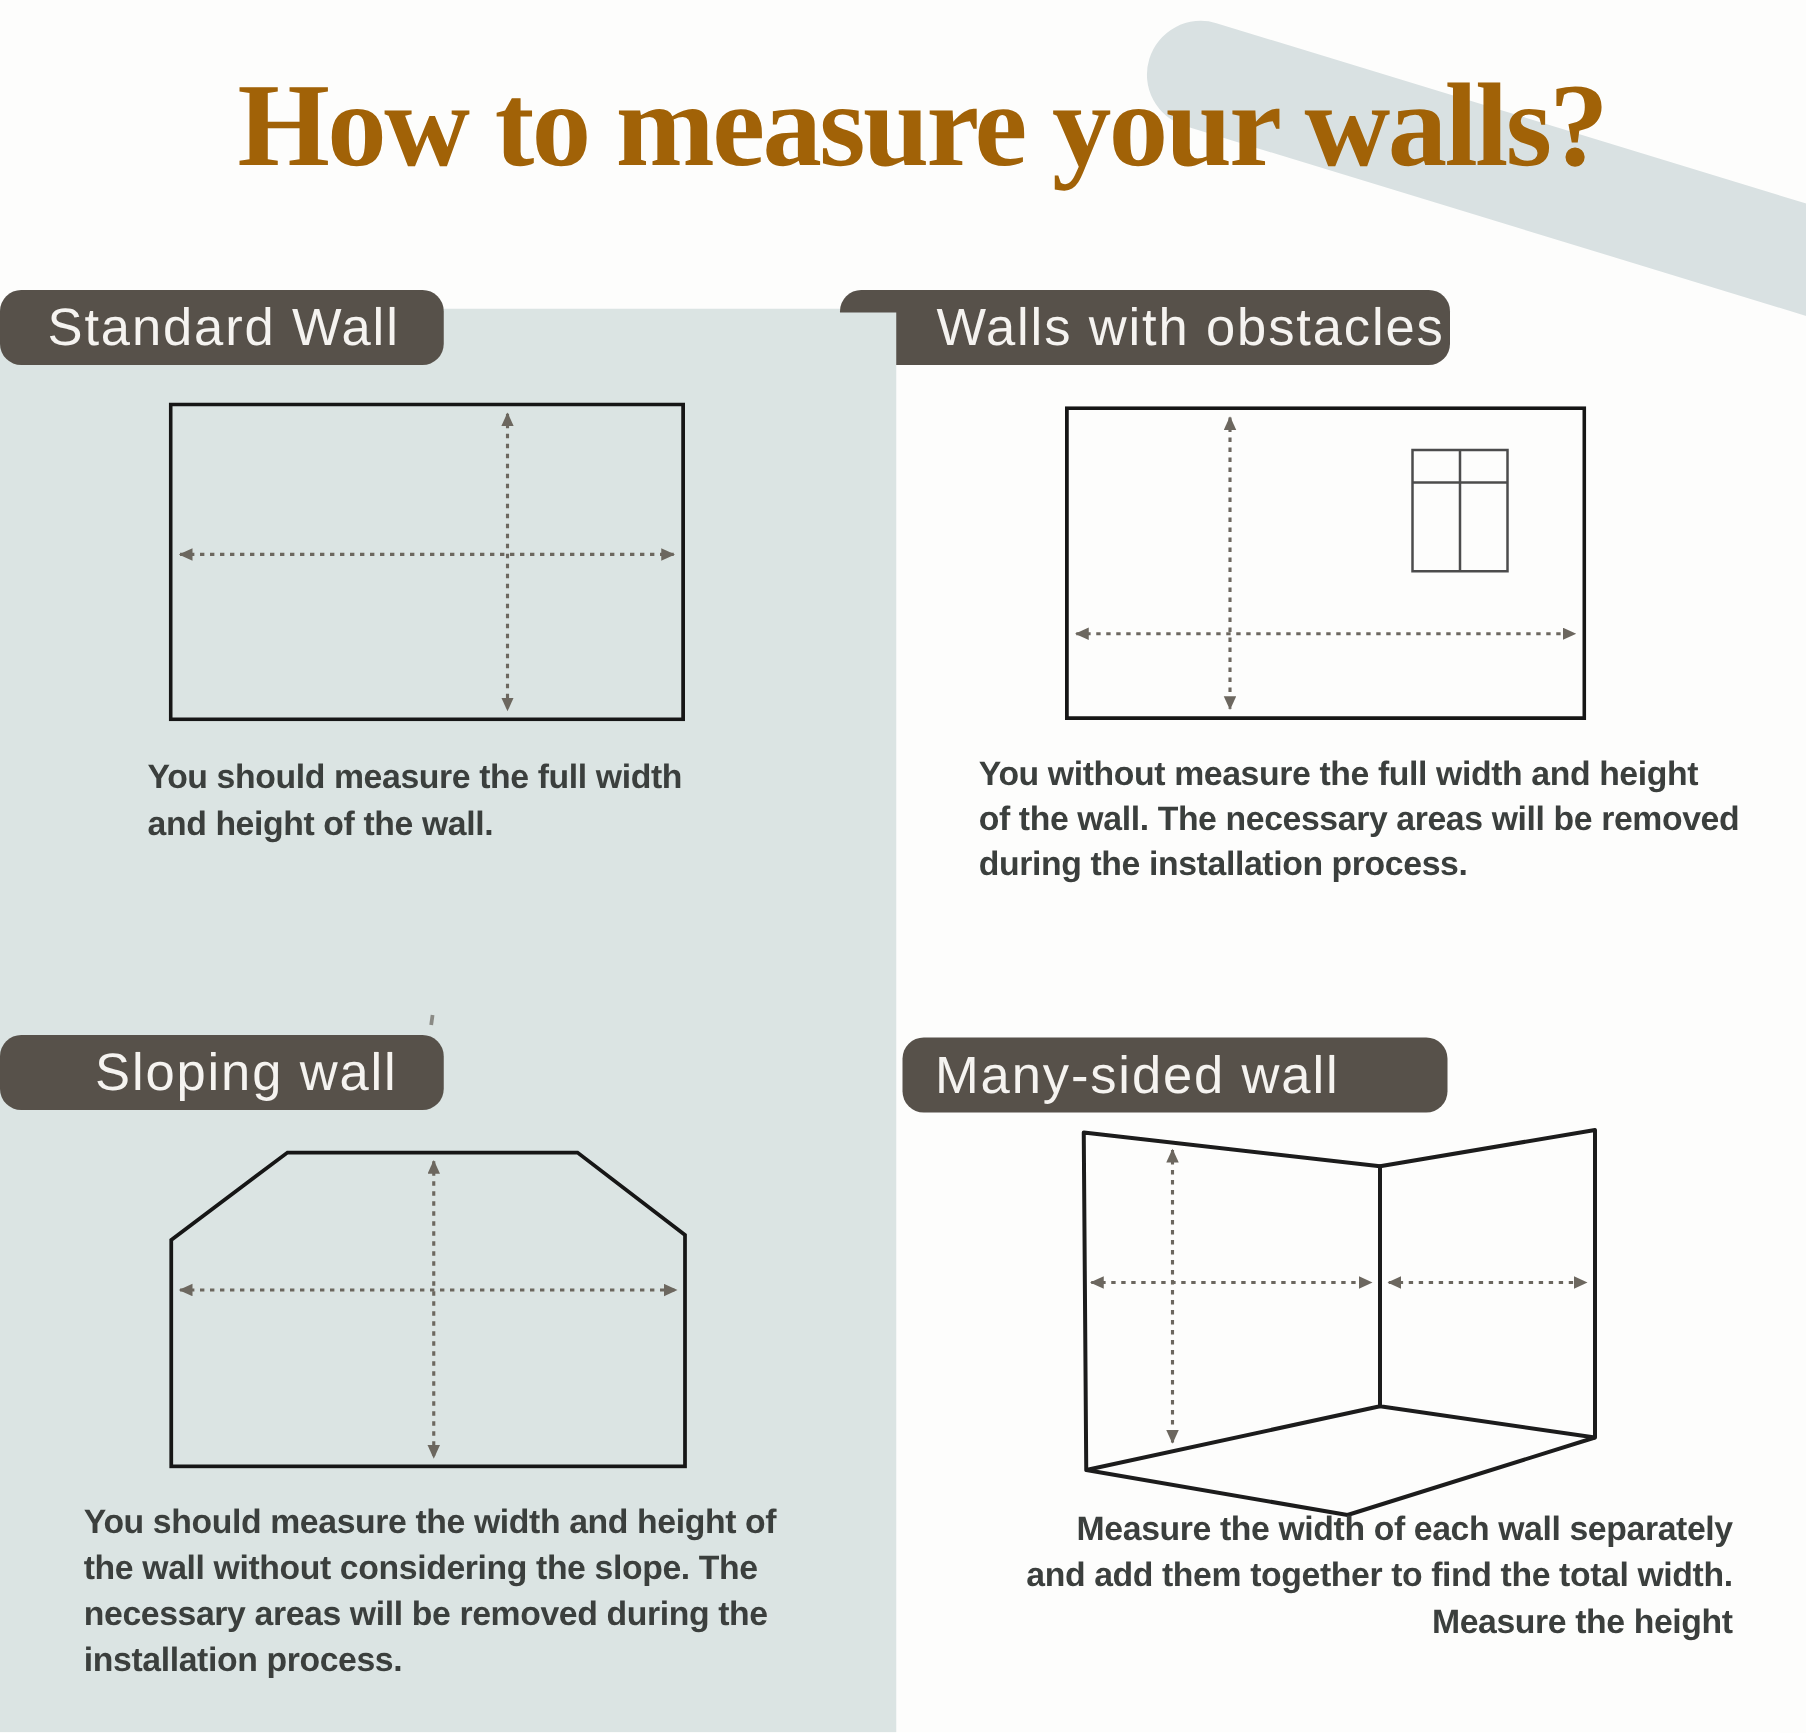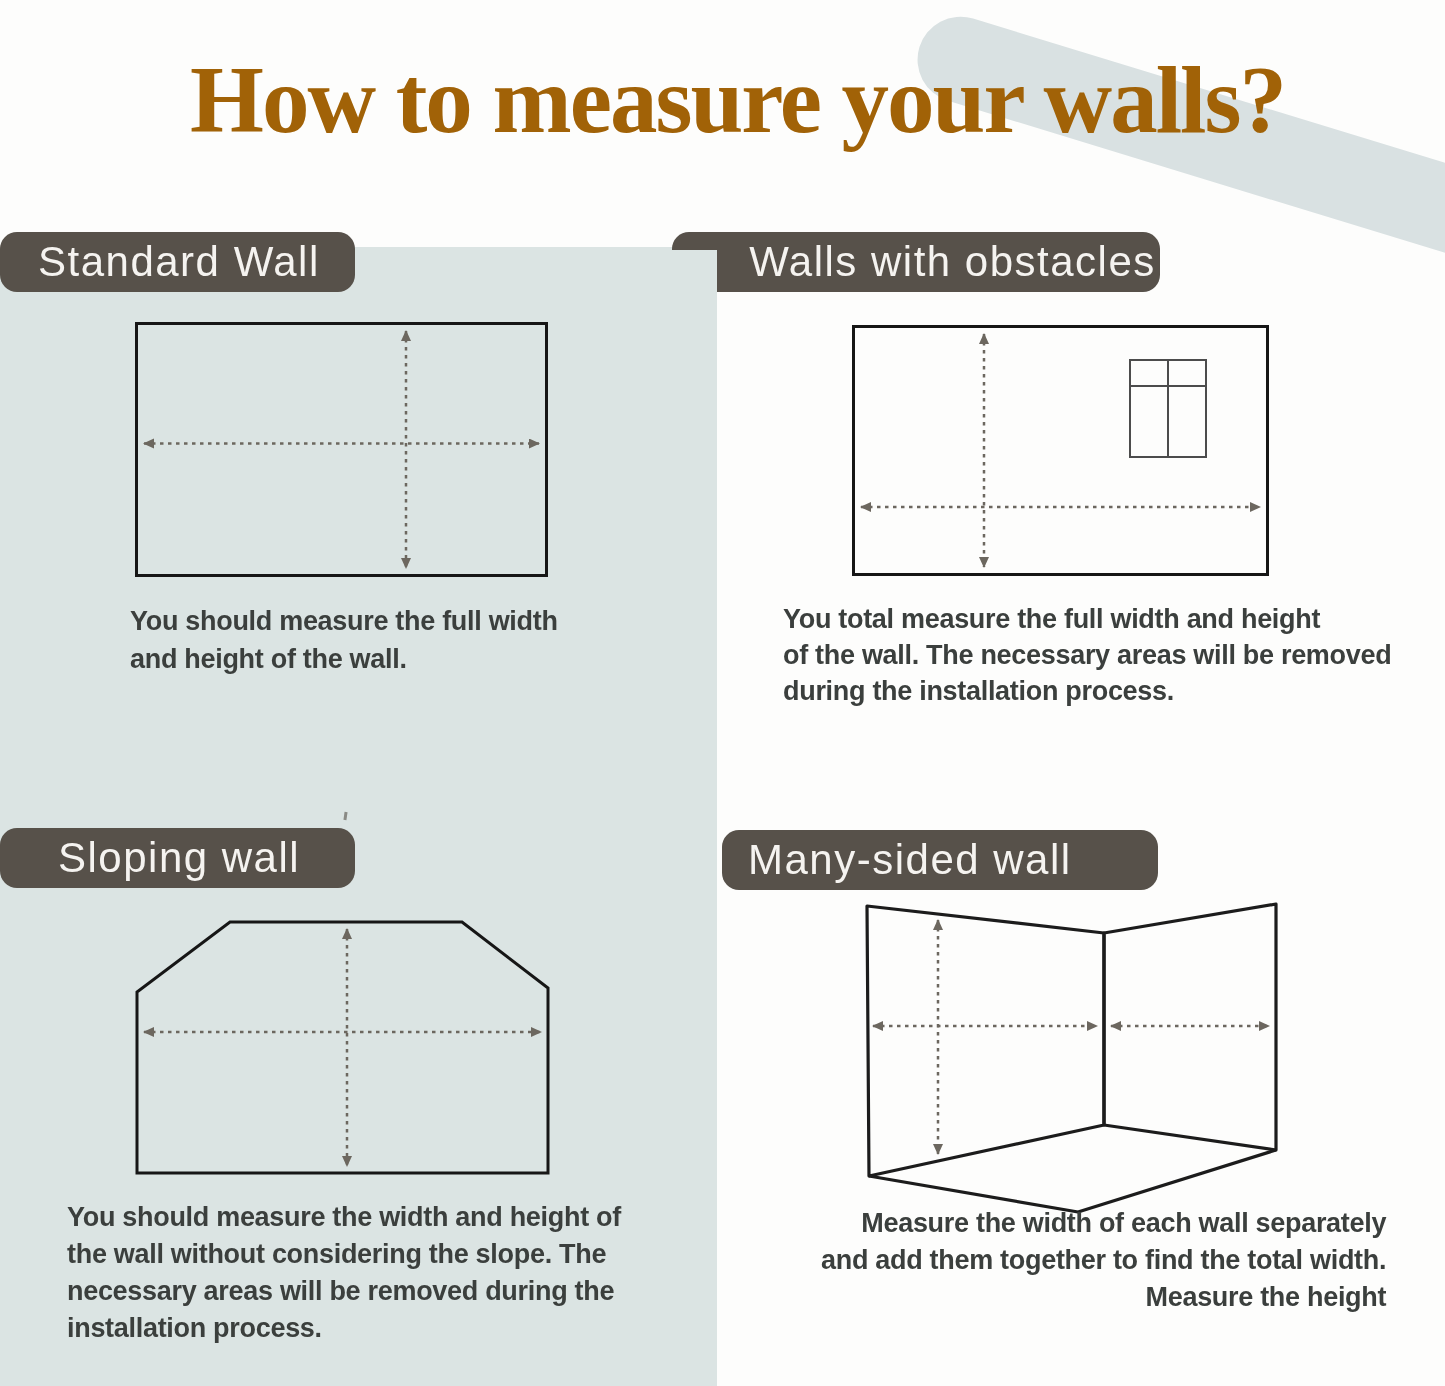--- a/index.html
+++ b/index.html
@@ -63,21 +63,21 @@
     <defs>
       <marker id="ahS" markerUnits="userSpaceOnUse" markerWidth="12" markerHeight="12" refX="10" refY="5" orient="auto-start-reverse">
         <path d="M0,0 L11,5 L0,10 Z" fill="#6c675f"></path>
       </marker>
     </defs>
     <rect x="1.5" y="1.5" width="410" height="252" fill="none" stroke="#161616" stroke-width="3"></rect>
     <line x1="9" y1="121.5" x2="404" y2="121.5" stroke="#6c675f" stroke-width="2.5" stroke-dasharray="3.5 4.5" marker-start="url(#ahS)" marker-end="url(#ahS)"></line>
     <line x1="271" y1="9" x2="271" y2="246" stroke="#6c675f" stroke-width="2.5" stroke-dasharray="3.5 4.5" marker-start="url(#ahS)" marker-end="url(#ahS)"></line>
   </svg>
 
-  <p class="caption" style="left:118px;top:602px;line-height:38px;margin-left:12px;">You should measure the full width
+  <p class="caption" style="left:118px;top:602px;line-height:38px;">You should measure the full width
 and height of the wall.</p>
 
   <div class="bar" style="left:672px;top:232px;width:488px;padding-left:73px;text-align:center;">
     <span>Walls with obstacles</span>
   </div>
   <div class="bar-patch"></div>
 
   <svg class="diagram" style="left:852px;top:325px;" width="417" height="251" viewBox="0 0 417 251">
     <defs>
       <marker id="ahO" markerUnits="userSpaceOnUse" markerWidth="12" markerHeight="12" refX="10" refY="5" orient="auto-start-reverse">
@@ -87,25 +87,25 @@
     <rect x="1.5" y="1.5" width="414" height="248" fill="none" stroke="#161616" stroke-width="3"></rect>
     <line x1="132" y1="9" x2="132" y2="242" stroke="#6c675f" stroke-width="2.5" stroke-dasharray="3.5 4.5" marker-start="url(#ahO)" marker-end="url(#ahO)"></line>
     <line x1="9" y1="182" x2="408" y2="182" stroke="#6c675f" stroke-width="2.5" stroke-dasharray="3.5 4.5" marker-start="url(#ahO)" marker-end="url(#ahO)"></line>
     <g>
       <rect x="278" y="35" width="76" height="97" fill="none" stroke="#4c4c4c" stroke-width="2"></rect>
       <line x1="316" y1="35" x2="316" y2="132" stroke="#4c4c4c" stroke-width="2"></line>
       <line x1="278" y1="61" x2="354" y2="61" stroke="#4c4c4c" stroke-width="2"></line>
     </g>
   </svg>
 
-  <p class="caption" style="left:783px;top:601px;line-height:36px;">You total measure the full width and height
+  <p class="caption" style="left:783px;top:601px;line-height:36px;">You without measure the full width and height
 of the wall. The necessary areas will be removed
 during the installation process.</p>
 
-  <div class="bar" style="left:0;top:828px;width:355px;padding-left:58px;">
+  <div class="bar" style="left:0;top:828px;width:355px;padding-left:76px;">
     <span>Sloping wall</span>
   </div>
 
   <svg class="diagram" style="left:135px;top:920px;" width="415" height="255" viewBox="0 0 415 255">
     <defs>
       <marker id="ahP" markerUnits="userSpaceOnUse" markerWidth="12" markerHeight="12" refX="10" refY="5" orient="auto-start-reverse">
         <path d="M0,0 L11,5 L0,10 Z" fill="#6c675f"></path>
       </marker>
     </defs>
     <polygon points="95,2 327,2 413,68 413,253 2,253 2,72" fill="none" stroke="#161616" stroke-width="3"></polygon>

